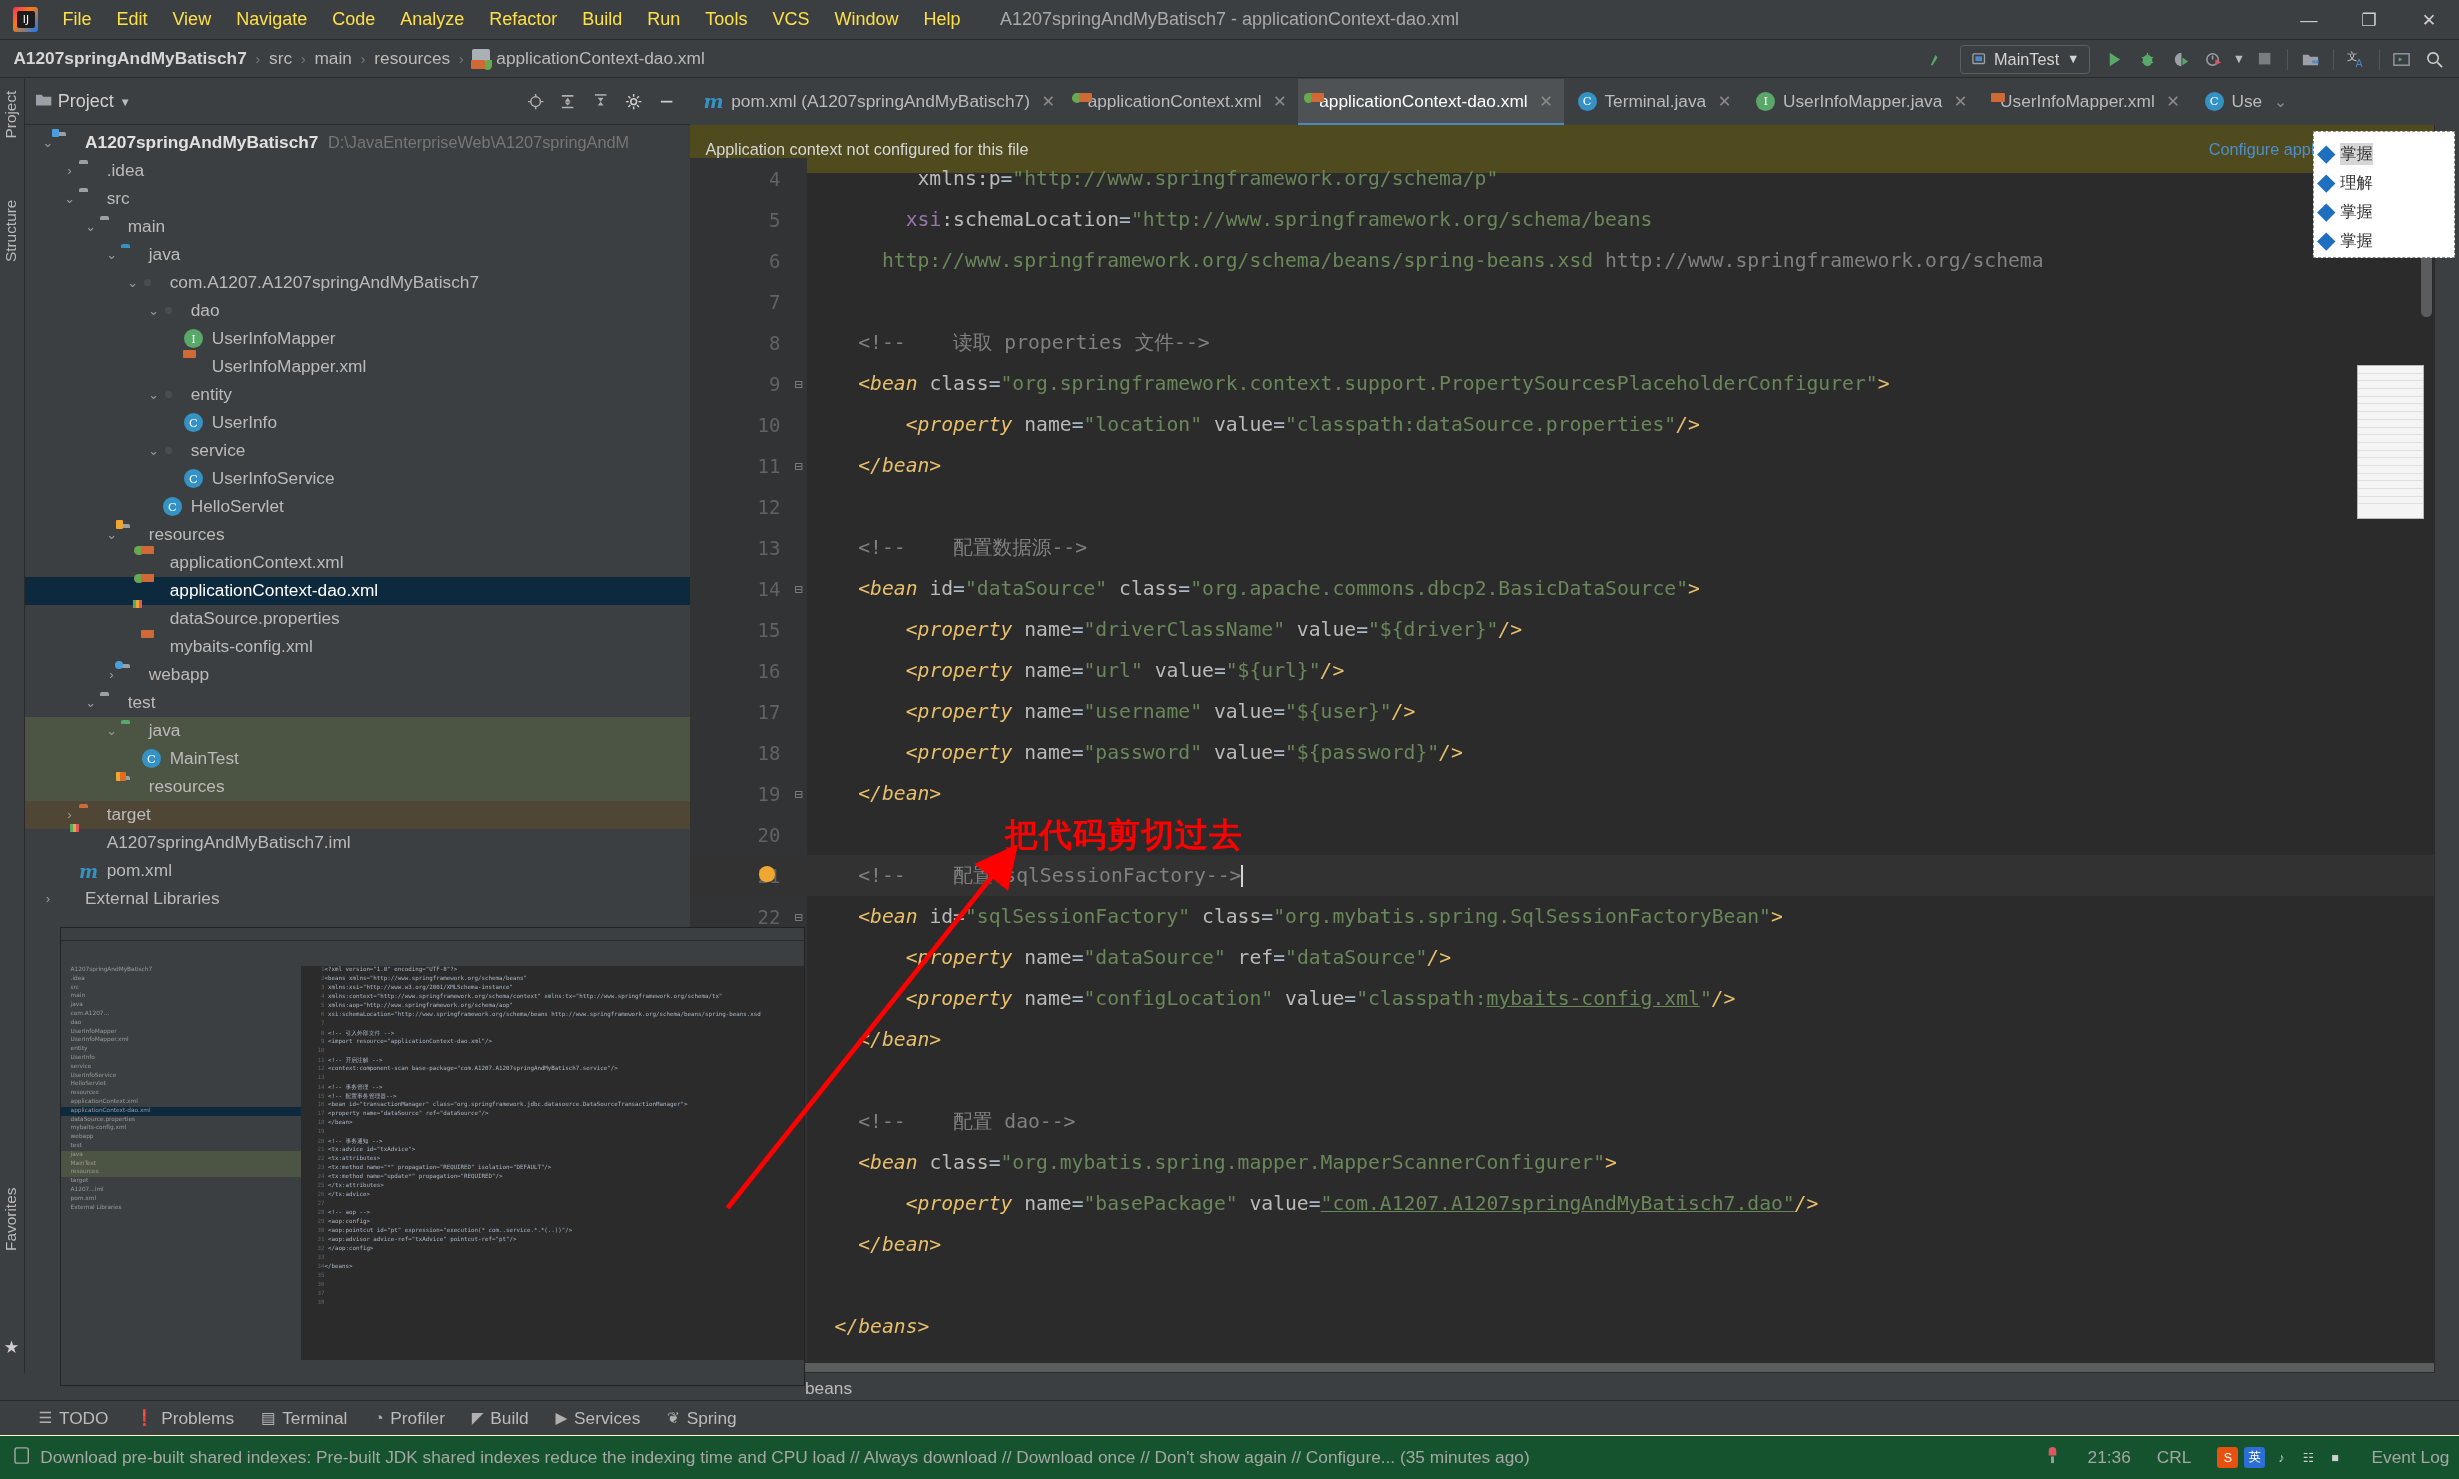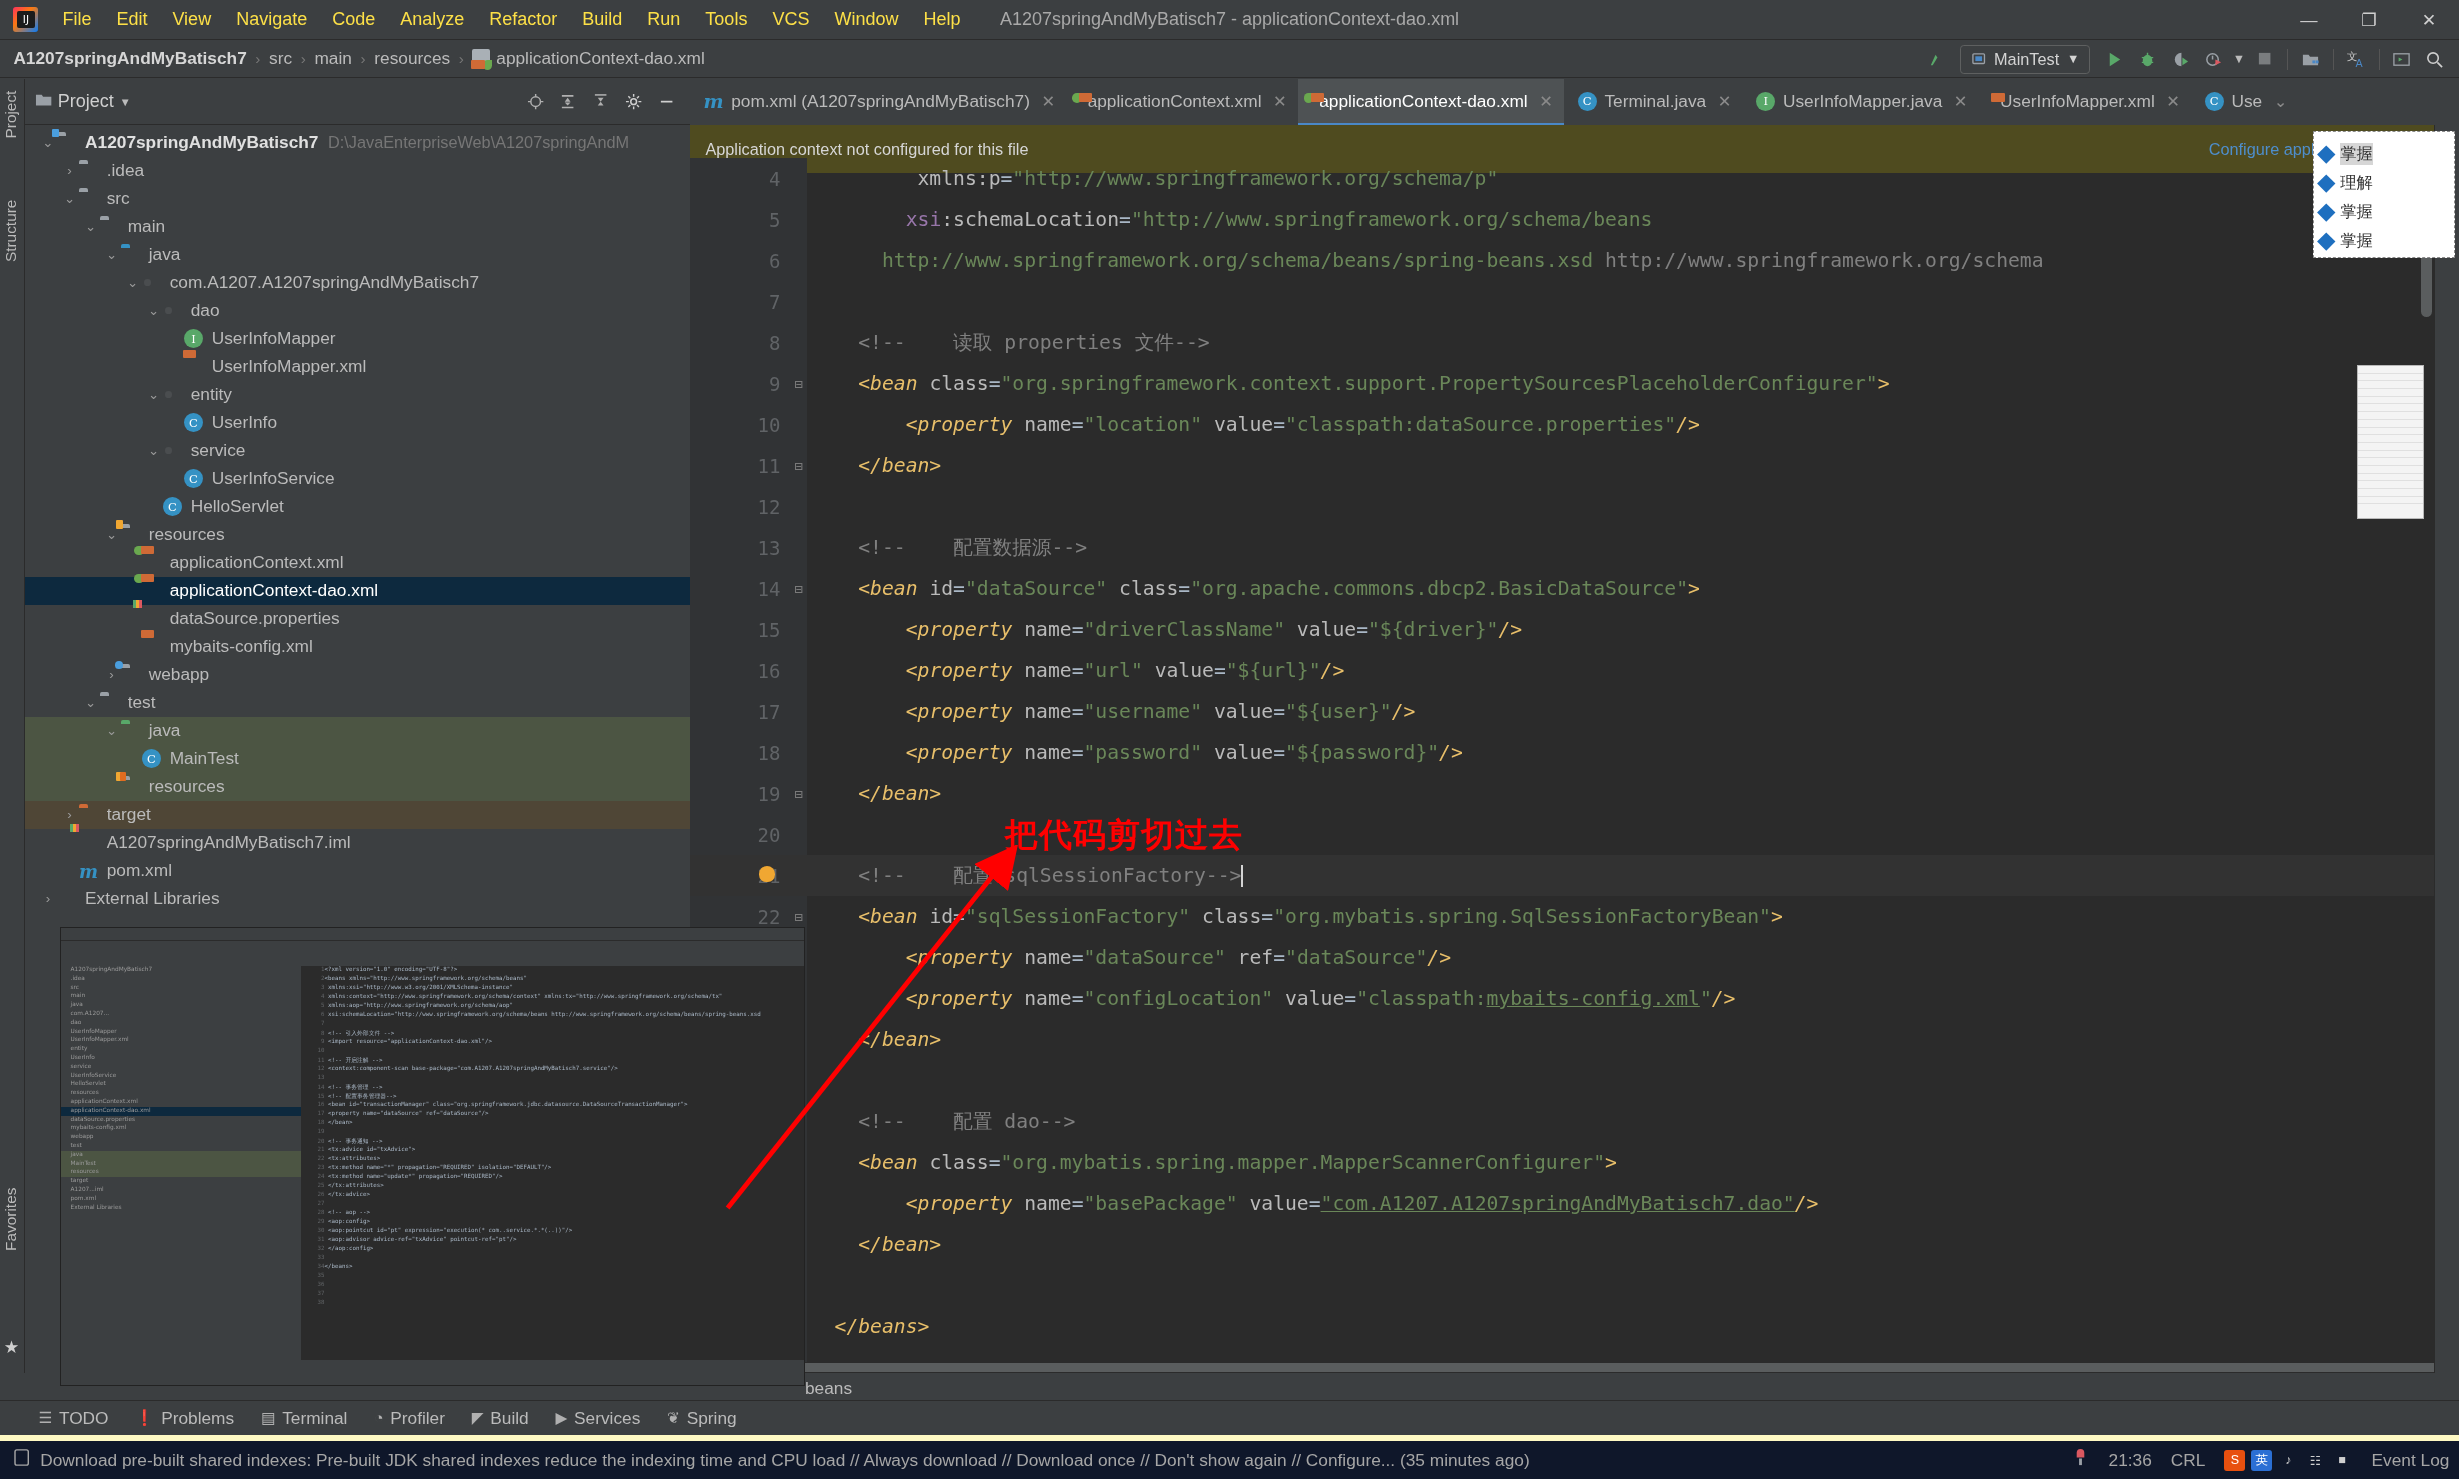--- a/index.html
+++ b/index.html
@@ -226,25 +226,25 @@
   .breadbar{
     position:absolute; left:690px; right:25px; bottom:75px; height:31px; background:#3c3f41;
     display:flex; align-items:center; padding-left:115px; font-size:17.3px; color:#bbb;
   }
   .toolstrip{
     position:absolute; left:0; right:0; bottom:44px; height:35px; background:#3c3f41;
     display:flex; align-items:center; gap:0px; padding-left:25px; border-top:1px solid #2b2b2b;
   }
   .tw{ display:flex;align-items:center;gap:6.7px;padding:3.8px 13.4px;font-size:17.3px;color:#bbb; }
   .statusbar{
-    position:absolute; left:0; right:0; bottom:0; height:44px; background:#0f172a;
+    position:absolute; left:0; right:0; bottom:0; height:44px; background:#14532d;
     display:flex; align-items:center; padding-left:13.4px; font-size:17.3px; color:#a6a6a6;
-    border-top:6px solid #fef9c3;
-  }
-  .statusbar .right{ margin-left:auto; display:flex; align-items:center; gap:19px; padding-right:9.6px; }
+    border-top:1px solid #fef9c3;
+  }
+  .statusbar .right{ margin-left:auto; display:flex; align-items:center; gap:26px; padding-right:9.6px; }
   .tray{ display:flex; align-items:center; gap:5.8px; }
   .sg{ width:21px;height:21px;border-radius:2.9px;background:#2b6fd4; display:flex;align-items:center;
        justify-content:center;color:#fff;font-size:12.5px; }
   .sg.red{ background:#e8500f; } .sg.plain{ background:transparent;color:#cfcfcf; }
 
   .favorites{
     position:absolute; left:0; bottom:134px; width:25px; height:163px;
   }
 </style>
 </head>

